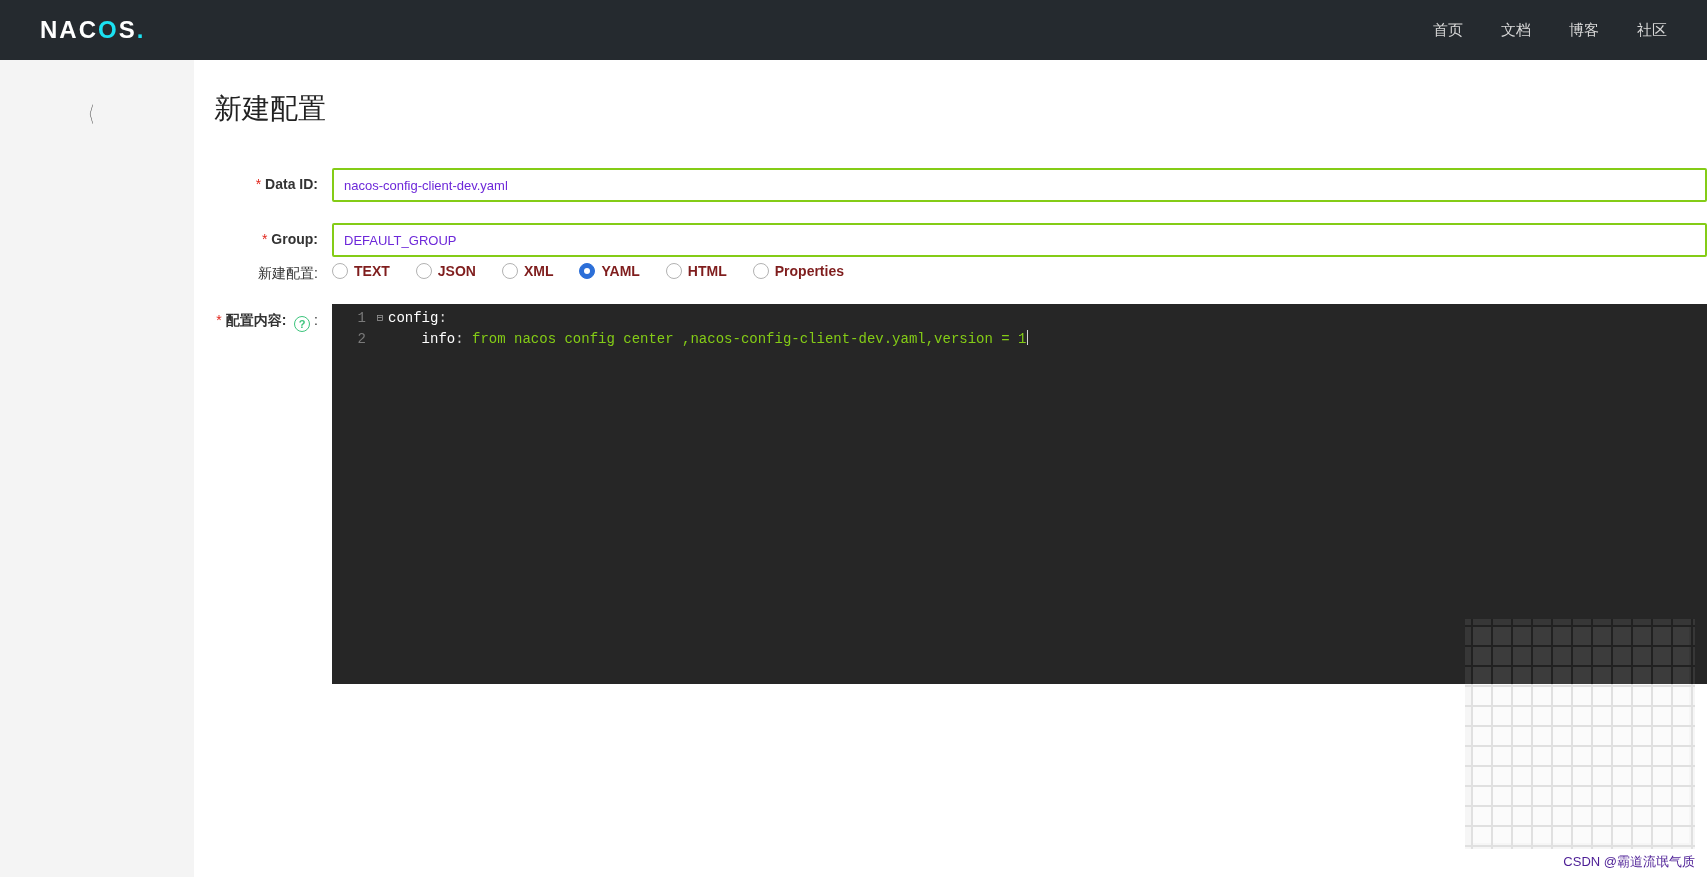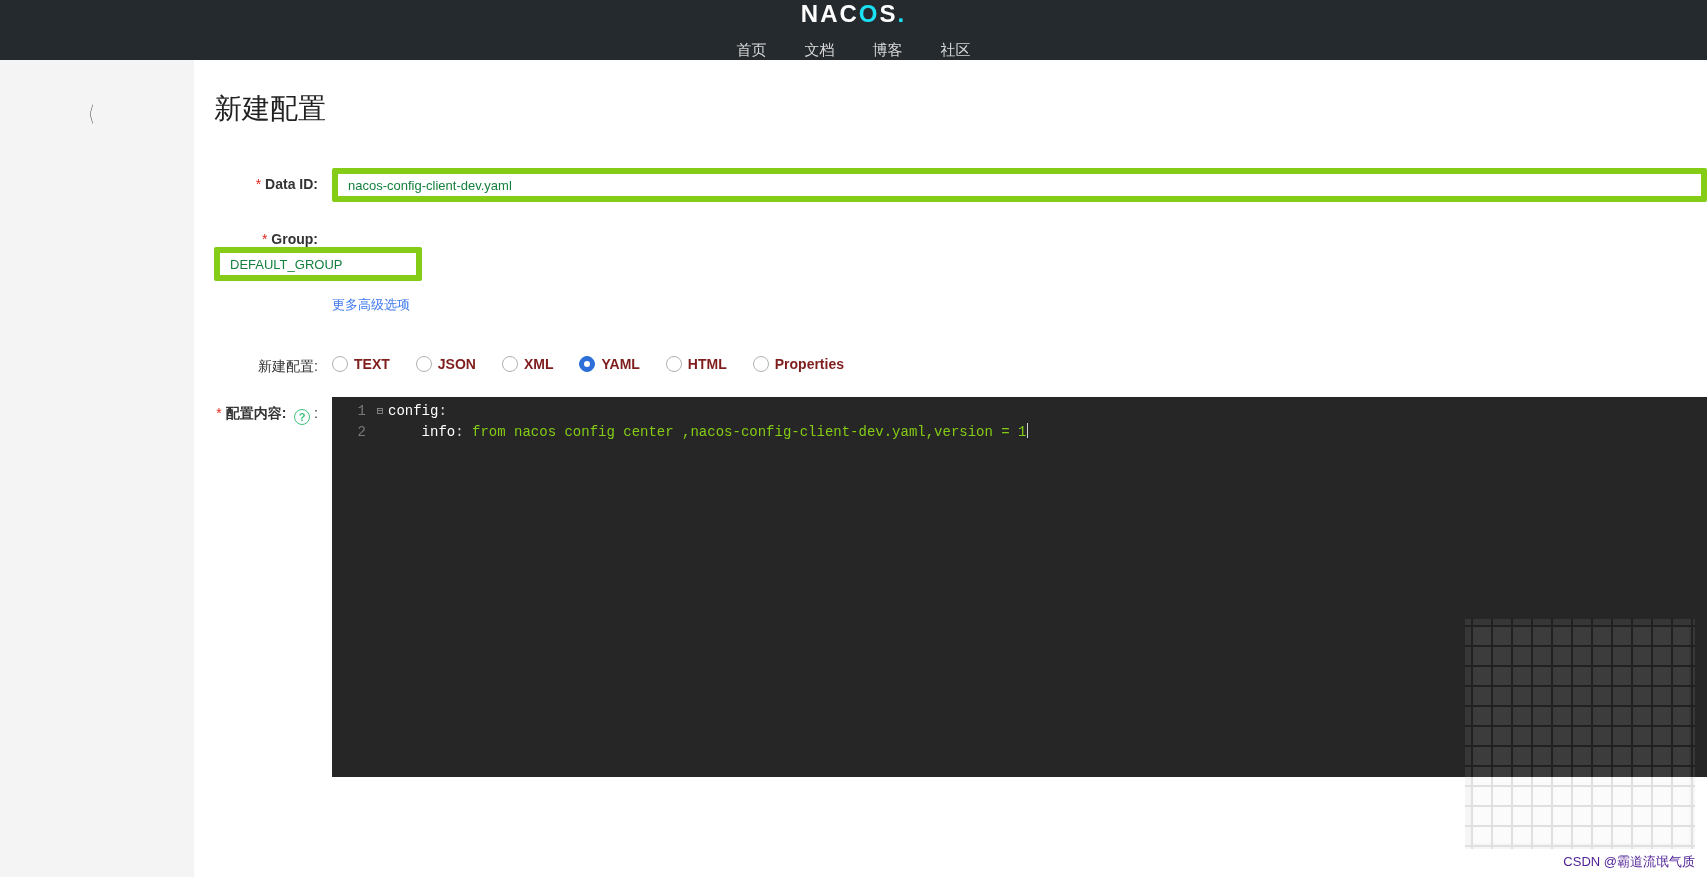--- a/index.html
+++ b/index.html
@@ -1,42 +1,42 @@
 <!DOCTYPE html>
 <html><head>
   <meta charset="utf-8">
   <style>
     * { margin: 0; padding: 0; box-sizing: border-box; }
     body { font-family: -apple-system, BlinkMacSystemFont, "Segoe UI", "PingFang SC", "Microsoft YaHei", sans-serif; background: #fff; color: #333; overflow-x: hidden; }
     
     
-    .header { display: flex; align-items: center; justify-content: space-between; height: 60px; background: #252A2F; padding: 0 40px; flex-direction: column; }
+    .header { display: flex; align-items: center; justify-content: space-between; height: 60px; background: #252A2F; padding: 0 40px; }
     .logo { display: flex; align-items: center; }
     .logo-text { font-size: 24px; font-weight: 700; letter-spacing: 2px; color: #fff; font-family: Arial, sans-serif; }
     .logo-text .accent { color: #1BE1F2; }
     .logo-dot { color: #1BE1F2; }
     .nav { display: flex; gap: 38px; }
     .nav-item { color: #d7d7d7; font-size: 15px; text-decoration: none; cursor: pointer; }
 
     
     .layout { display: flex; height: calc(100vh - 60px); }
     .sidebar { width: 194px; background: #f4f4f4; position: relative; }
     .collapse-icon { position: absolute; top: 40px; right: 95px; font-size: 22px; color: #444; cursor: pointer; user-select:none; transform: scaleX(0.6); }
 
     .content { flex: 1; padding: 30px 0 12px 20px; overflow: hidden; }
     .page-title { font-size: 28px; color: #222; margin-bottom: 40px; font-weight: 400; }
 
     
     .form-row { display: flex; align-items: flex-start; margin-bottom: 21px; }
-    .form-row.tight { margin-bottom: 14px; flex-direction: column; }
+    .form-row.tight { margin-bottom: 0; }
     .label { width: 118px; text-align: right; padding-right: 14px; font-size: 14px; color: #333; font-weight: 600; padding-top: 8px; flex-shrink: 0; }
     .label.normal { font-weight: 500; }
     .required::before { content: "* "; color: #e1251b; font-weight: normal; }
     .input-wrap { flex: 1; }
-    .text-input { width: 100%; height: 34px; padding: 0 10px; border: 6px solid #84cc16; border-radius: 2px; font-size: 13px; color: #15803d; outline: none; }
+    .text-input { width: 100%; height: 34px; padding: 0 10px; border: 2px solid #84cc16; border-radius: 2px; font-size: 13px; color: #6d28d9; outline: none; }
     .textarea { width: 100%; height: 70px; padding: 8px 10px; border: 1px solid #dcdfe6; border-radius: 2px; font-size: 13px; color: #333; outline: none; resize: none; font-family: inherit; }
 
     .more-link-row { margin-left: 118px; margin-bottom: 36px; }
     .more-link { color: #3c78ef; font-size: 13px; cursor: pointer; }
 
     
     .radio-group { display: flex; align-items: center; gap: 26px; padding-top: 6px; }
     .radio-item { display: flex; align-items: center; gap: 6px; cursor: pointer; }
     .radio-circle { width: 16px; height: 16px; border: 1.5px solid #b2b2b2; border-radius: 50%; display: flex; align-items: center; justify-content: center; flex-shrink: 0; }
     .radio-circle.checked { border-color: #2c6fd8; background: #2c6fd8; }
@@ -100,23 +100,20 @@
       </div>
     </div>
 
     <div class="form-row tight">
       <div class="label required">Group:</div>
       <div class="input-wrap">
         <input class="text-input" type="text" value="DEFAULT_GROUP" style="">
       </div>
     </div>
 
-    <div class="more-link-row">
-      <span class="more-link">更多高级选项</span>
-    </div>
 
 
     <div class="form-row">
       <div class="label normal">新建配置:</div>
       <div class="radio-group">
         <div class="radio-item">
           <span class="radio-circle"></span>
           <span class="radio-label">TEXT</span>
         </div>
         <div class="radio-item">

